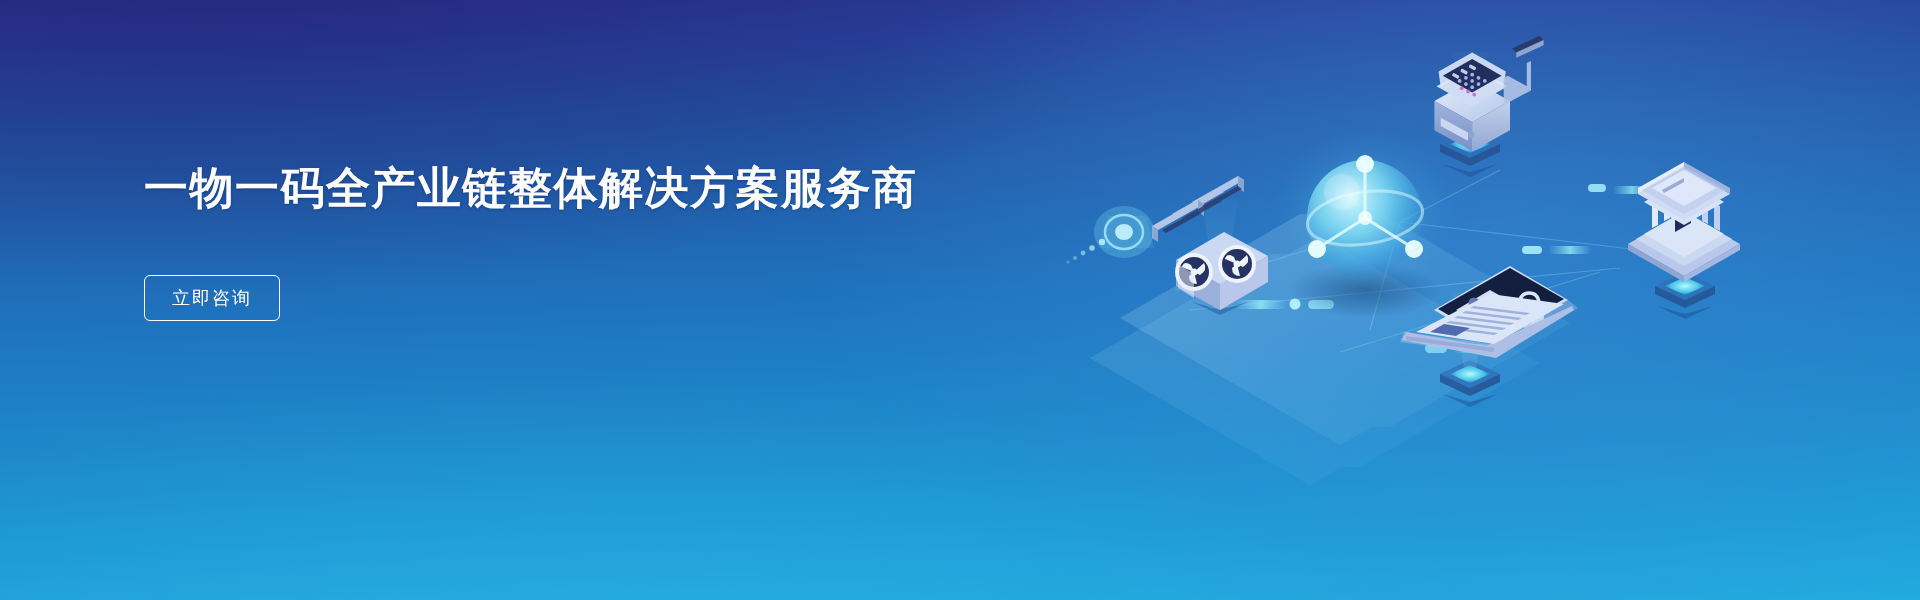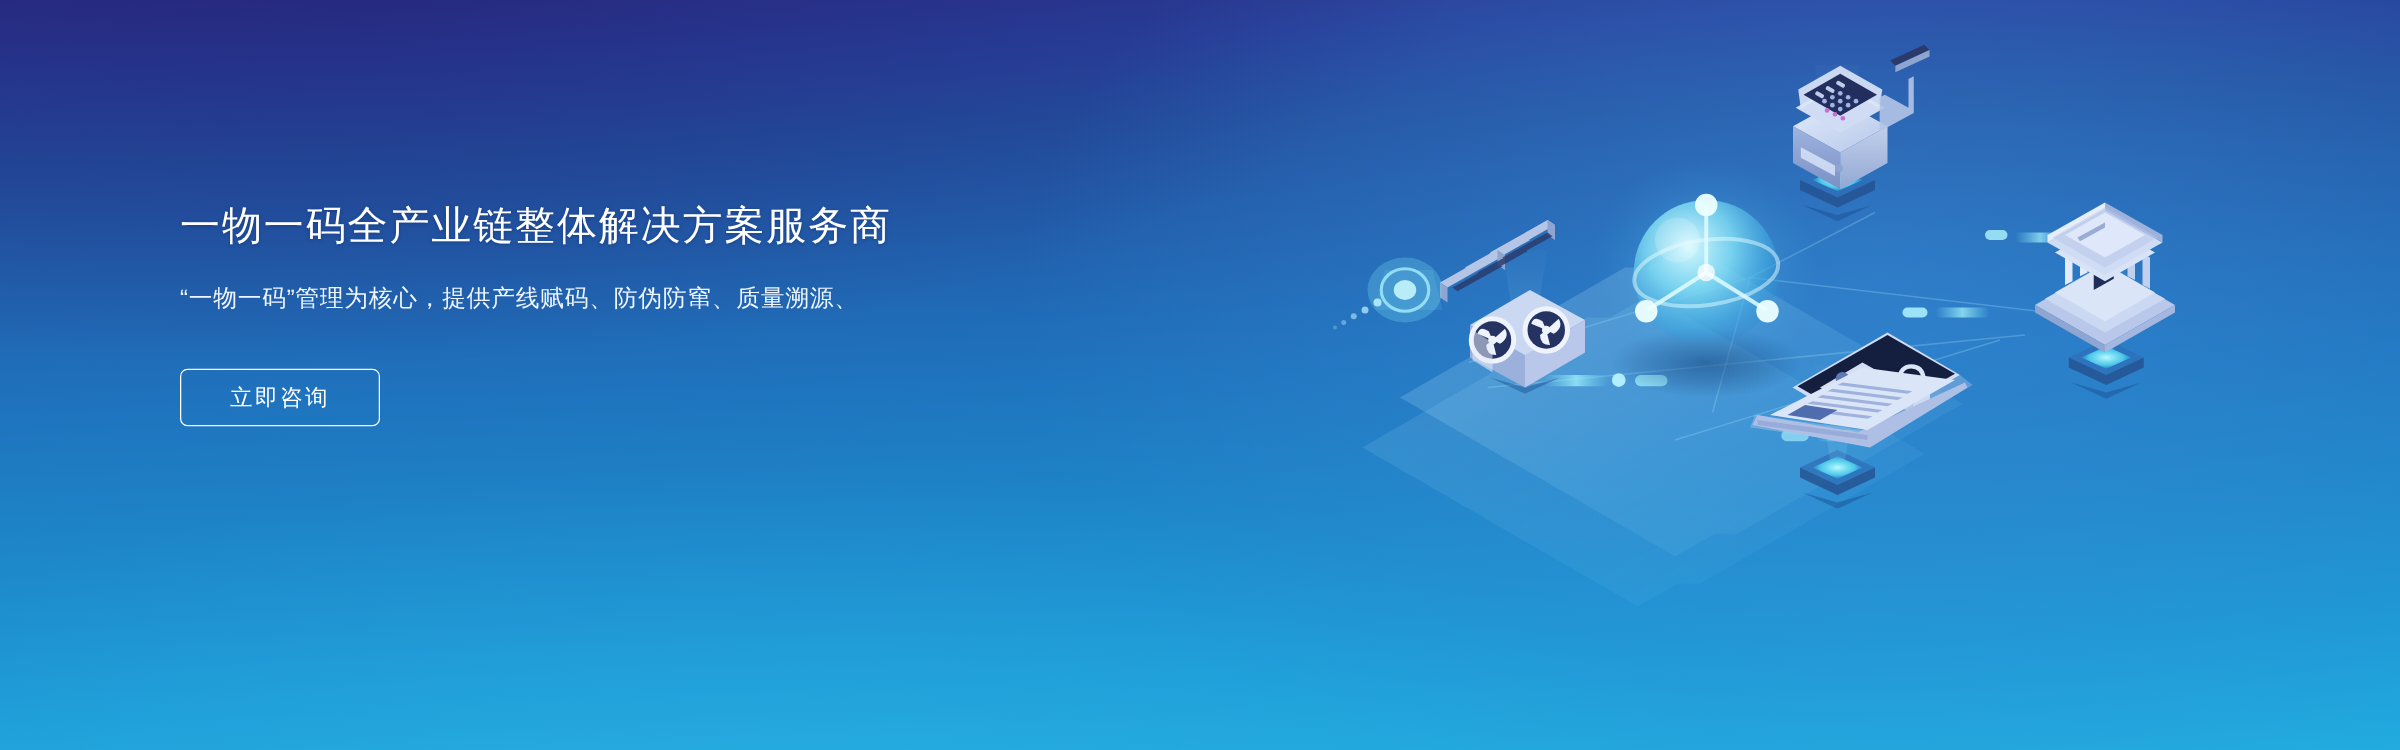--- a/index.html
+++ b/index.html
@@ -39,22 +39,22 @@
   }
 
   
   .copy {
     position:absolute;
     left:144px; top:160px;
     width:720px;
     z-index:20;
   }
   .headline {
-    font-size:32px;
-    font-weight:normal;
+    font-size:44px;
+    font-weight:bold;
     color:#ffffff;
     letter-spacing:1.5px;
     line-height:1.25;
     white-space:nowrap;
     text-shadow:0 1px 3px rgba(10,30,80,0.35);
   }
   .sub {
     margin-top:22px;
     font-size:19px;
     color:#eef6ff;
@@ -62,21 +62,21 @@
     letter-spacing:0.6px;
     font-weight:400;
   }
   .sub-line { display:block; white-space:nowrap; }
 
   .cta {
     display:inline-flex;
     align-items:center;
     justify-content:center;
     margin-top:38px;
-    width:160px; height:46px;
+    width:136px; height:46px;
     border:1.6px solid #ffffff;
     border-radius:6px;
     background:transparent;
     color:#ffffff;
     font-size:18px;
     letter-spacing:2px;
     font-family:inherit;
     cursor:pointer;
   }
 
@@ -415,19 +415,18 @@
         <path d="M 8 100 L 96 112 L 96 116 L 8 104 Z" fill="#98abd9"></path>
       </g>
 
     </svg>
   </div>
 
   <div class="copy">
     <h1 class="headline">一物一码全产业链整体解决方案服务商</h1>
 
     <div class="sub">
-      <span class="sub-line">“一物一码”管理为核心，提供产线赋码、防伪防窜、质量溯源、</span>
     </div>
 
     <button class="cta">立即咨询</button>
   </div>
 
 </div>
 
 </body></html>

